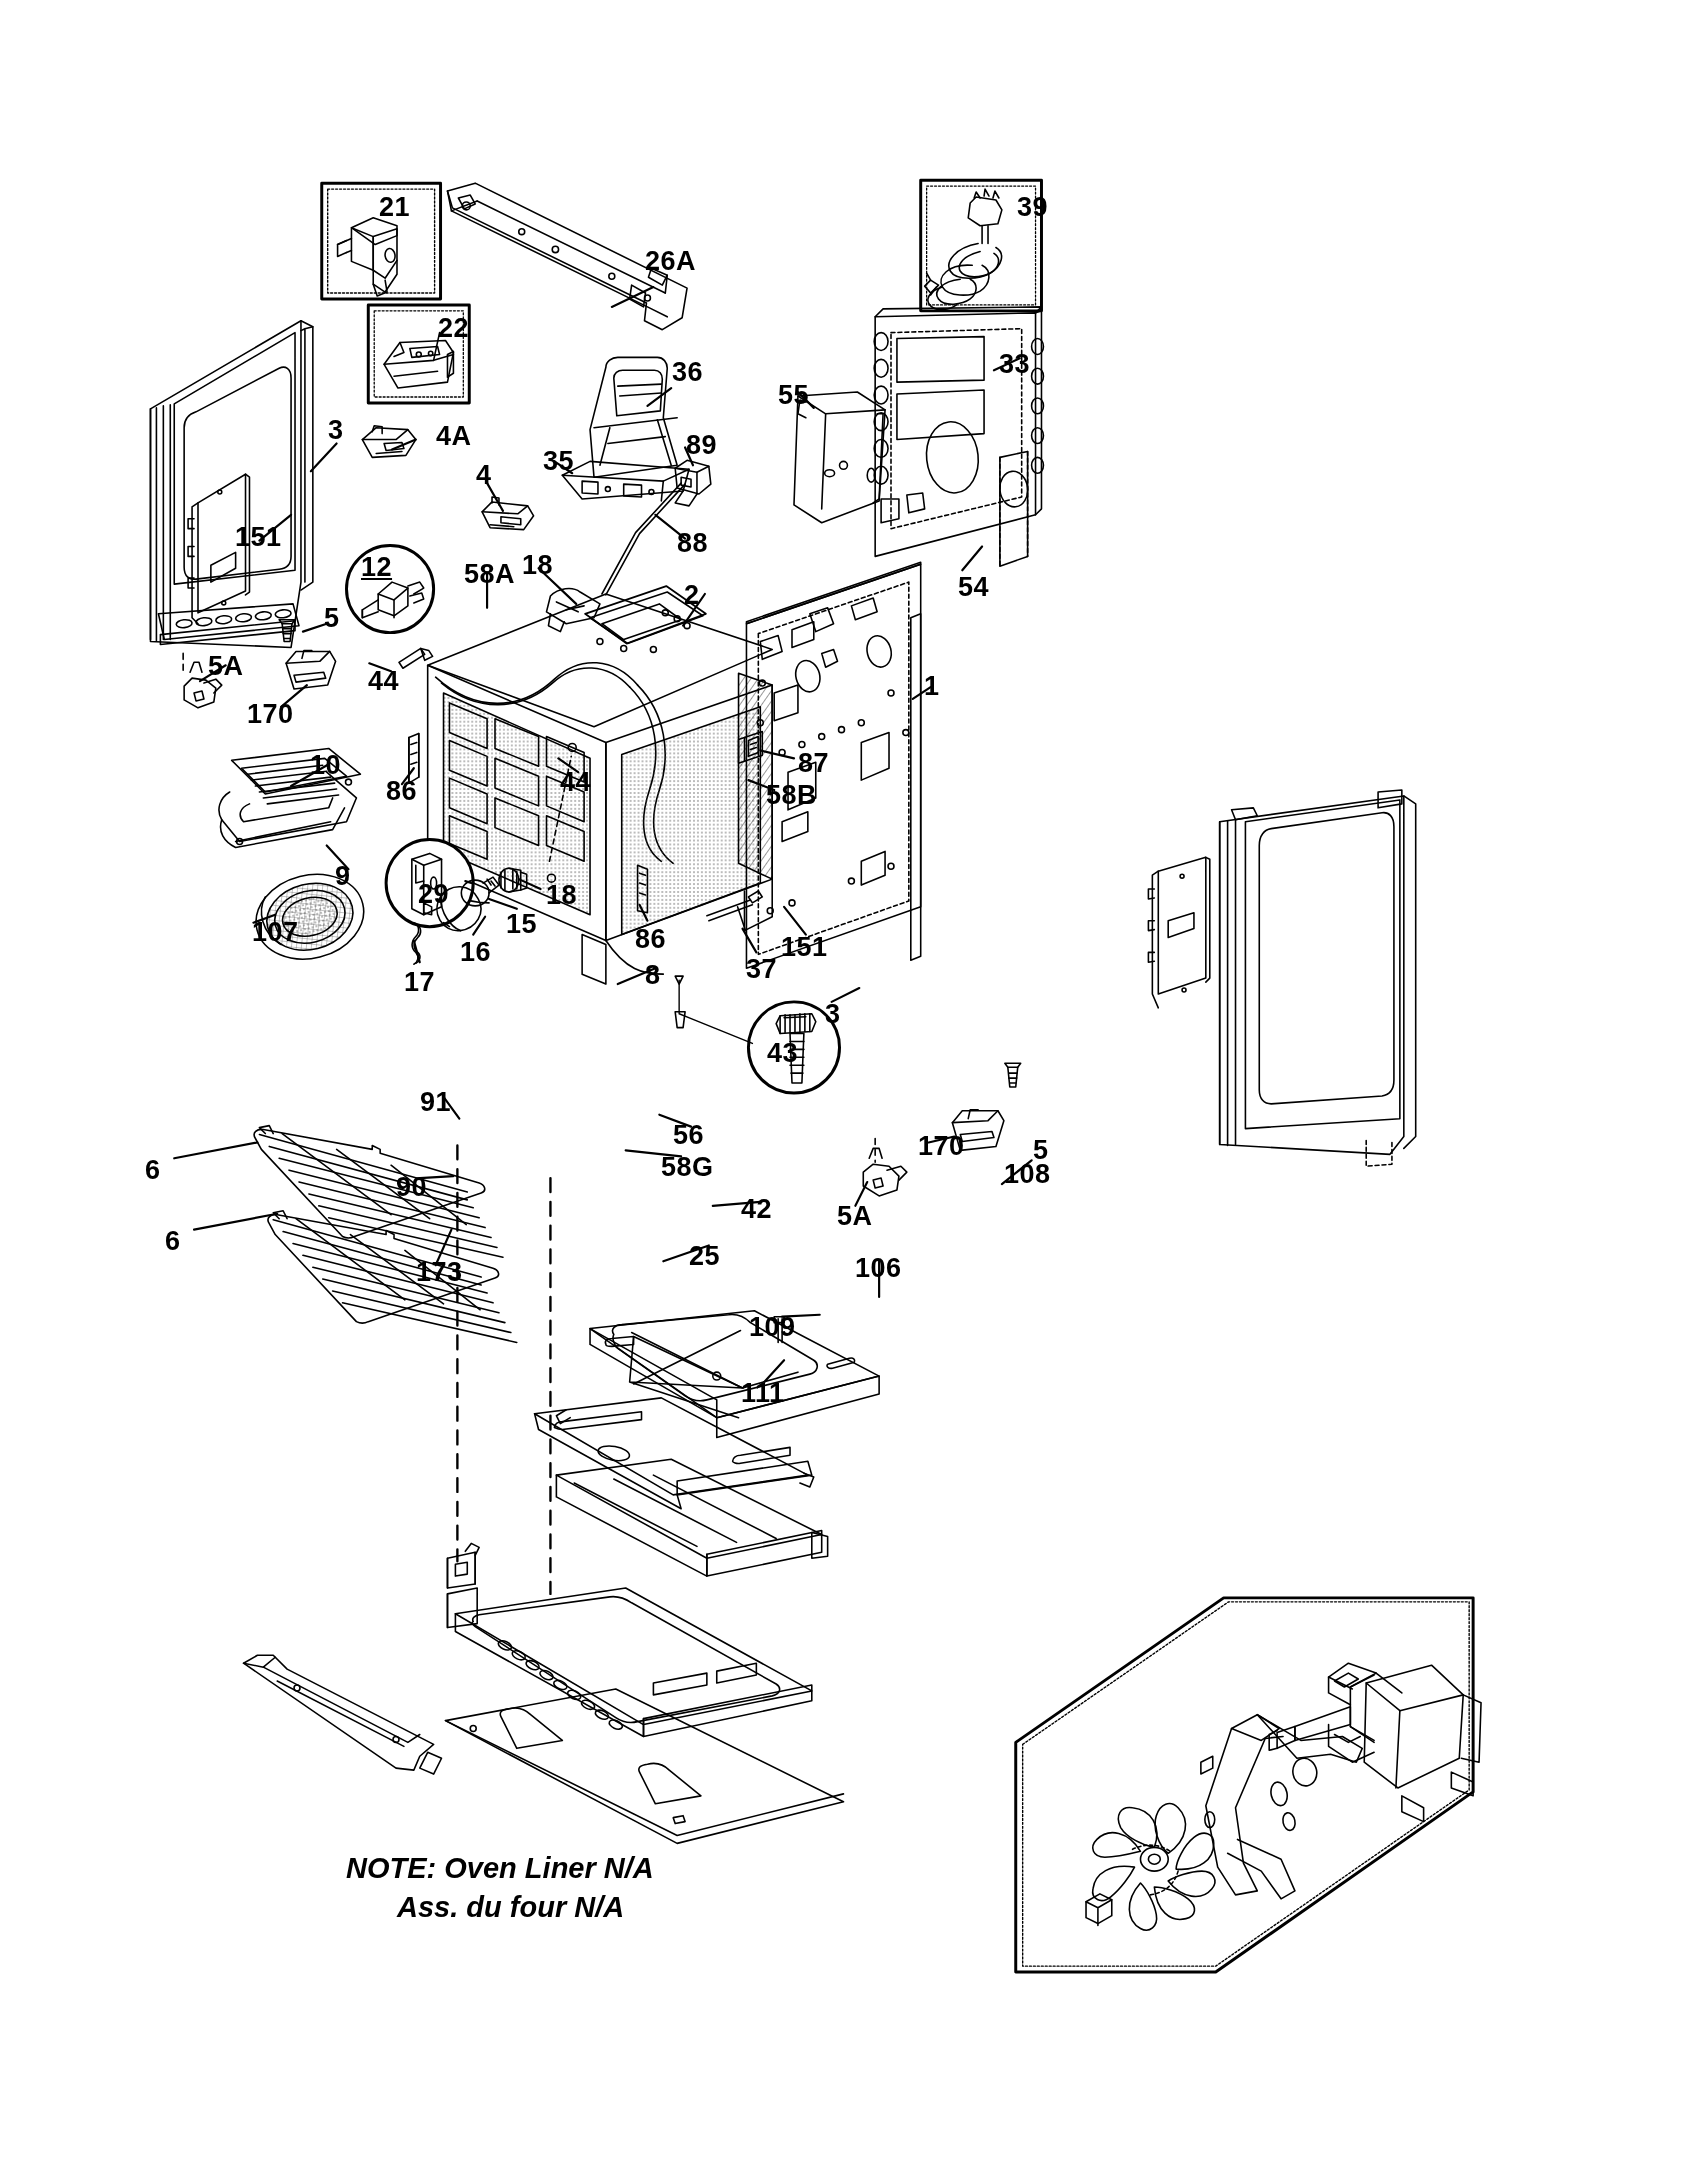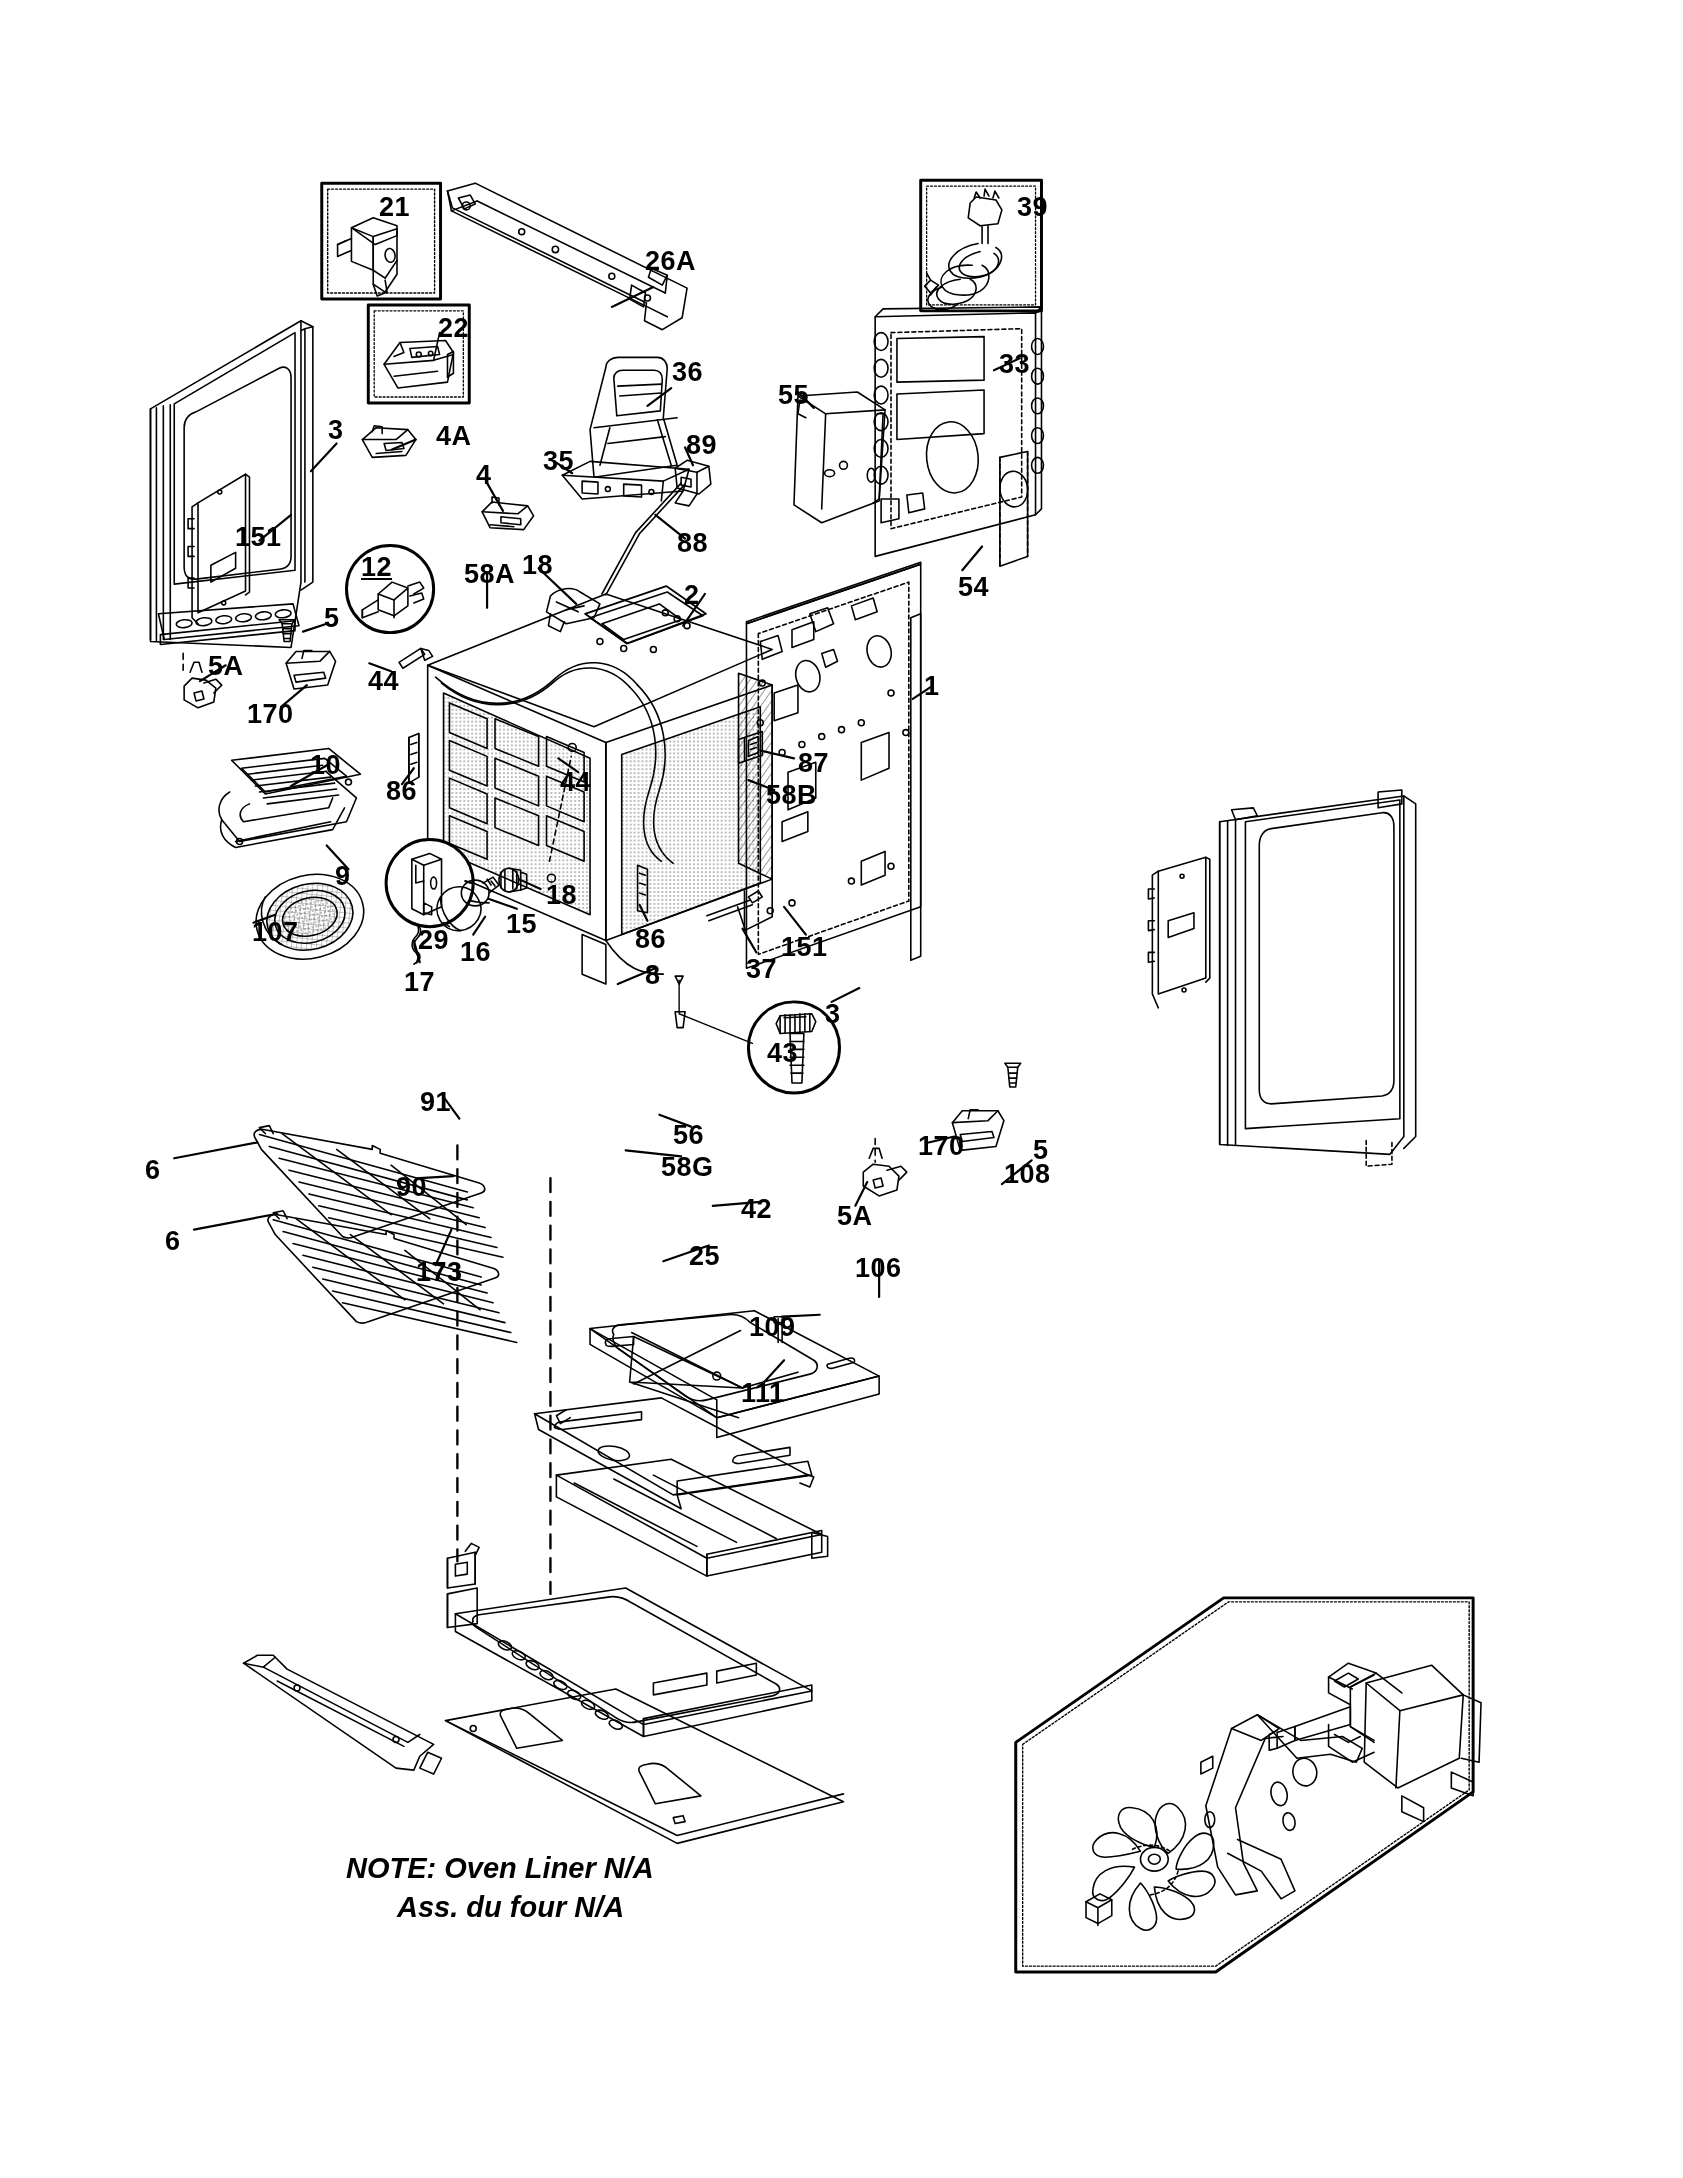--- a/index.html
+++ b/index.html
@@ -742,21 +742,21 @@
   <div class="callout" style="left:208px; top:653px;">5A</div>
   <div class="callout" style="left:368px; top:668px;">44</div>
   <div class="callout" style="left:924px; top:673px;">1</div>
   <div class="callout" style="left:247px; top:701px;">170</div>
   <div class="callout" style="left:560px; top:769px;">44</div>
   <div class="callout" style="left:798px; top:750px;">87</div>
   <div class="callout" style="left:310px; top:752px;">10</div>
   <div class="callout" style="left:386px; top:778px;">86</div>
   <div class="callout" style="left:766px; top:782px;">58B</div>
   <div class="callout" style="left:335px; top:863px;">9</div>
-  <div class="callout" style="left:418px; top:927px;">29</div>
+  <div class="callout" style="left:418px; top:881px;">29</div>
   <div class="callout" style="left:546px; top:882px;">18</div>
   <div class="callout" style="left:506px; top:911px;">15</div>
   <div class="callout" style="left:215px; top:919px;margin-left:37px;">107</div>
   <div class="callout" style="left:460px; top:939px;">16</div>
   <div class="callout" style="left:635px; top:926px;">86</div>
   <div class="callout" style="left:781px; top:934px;">151</div>
   <div class="callout" style="left:404px; top:969px;">17</div>
   <div class="callout" style="left:746px; top:956px;">37</div>
   <div class="callout" style="left:645px; top:962px;">8</div>
   <div class="callout" style="left:825px; top:1001px;">3</div>

